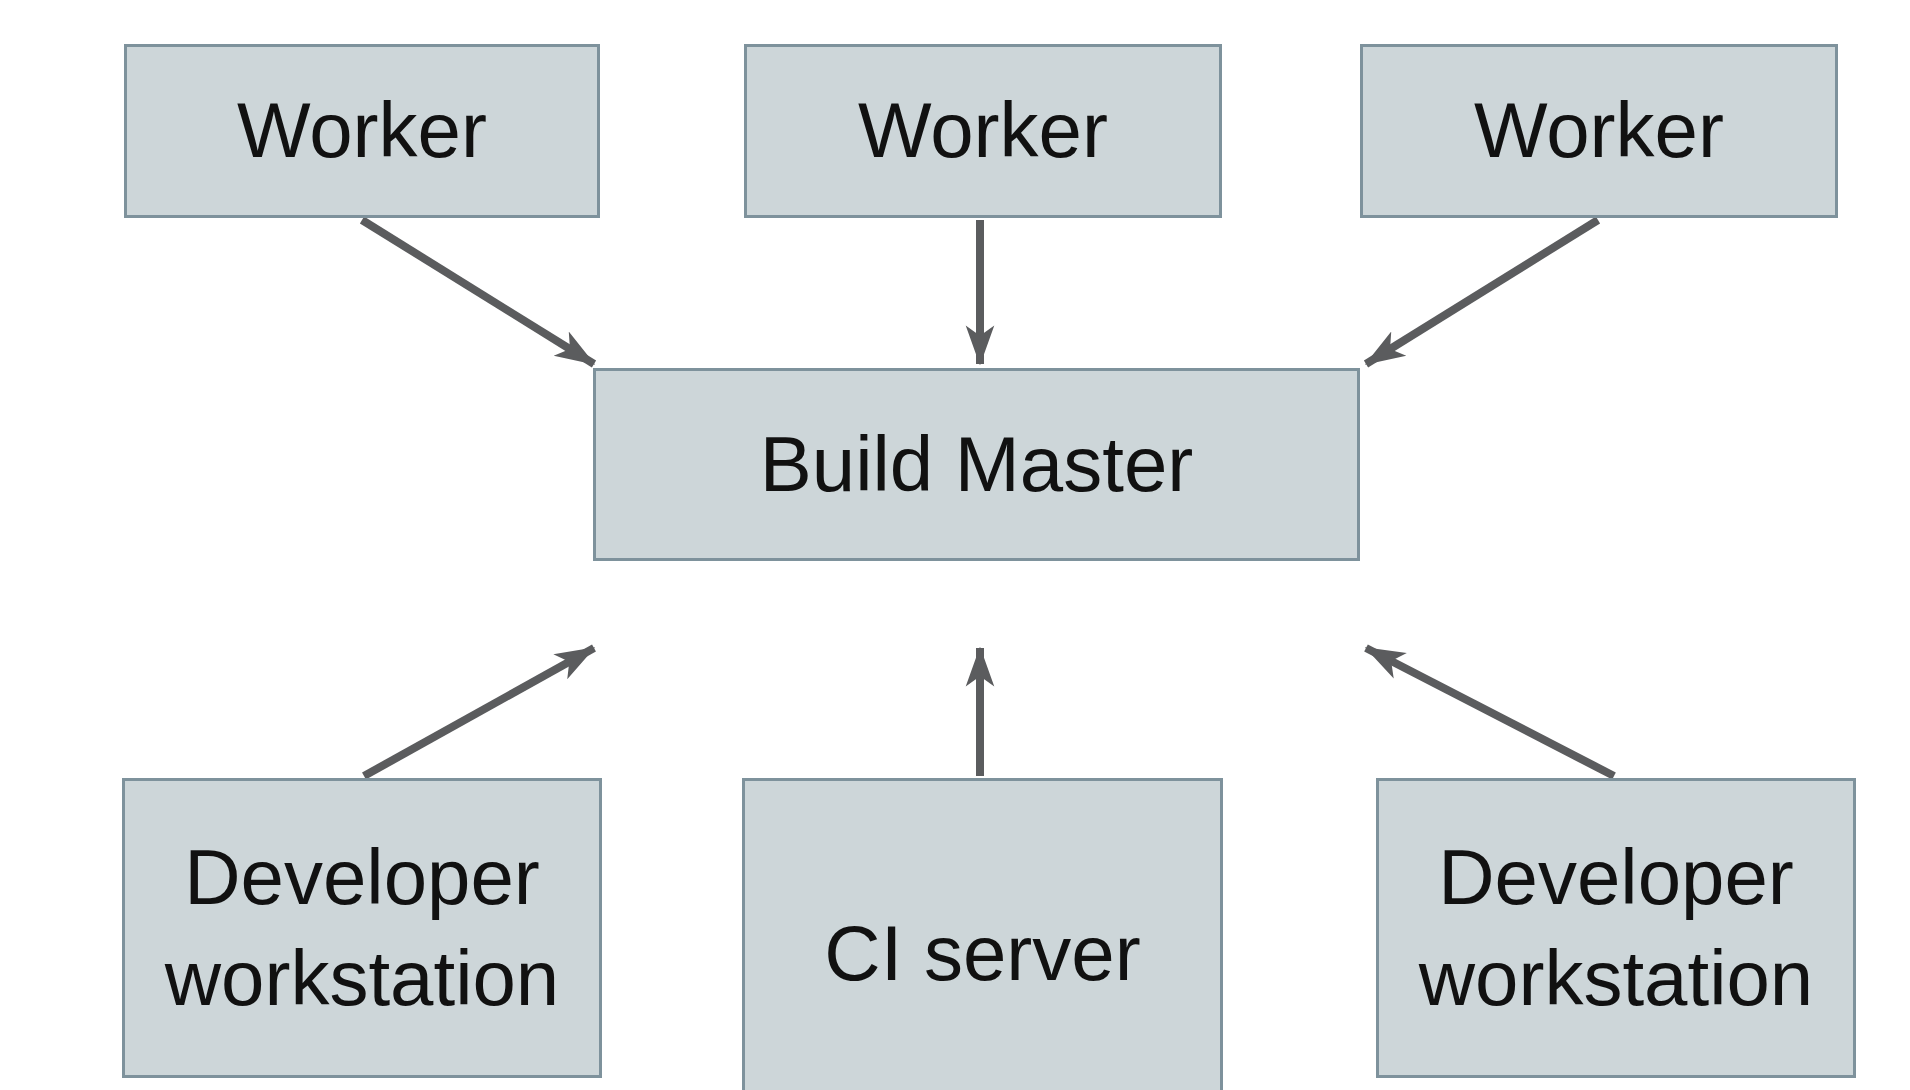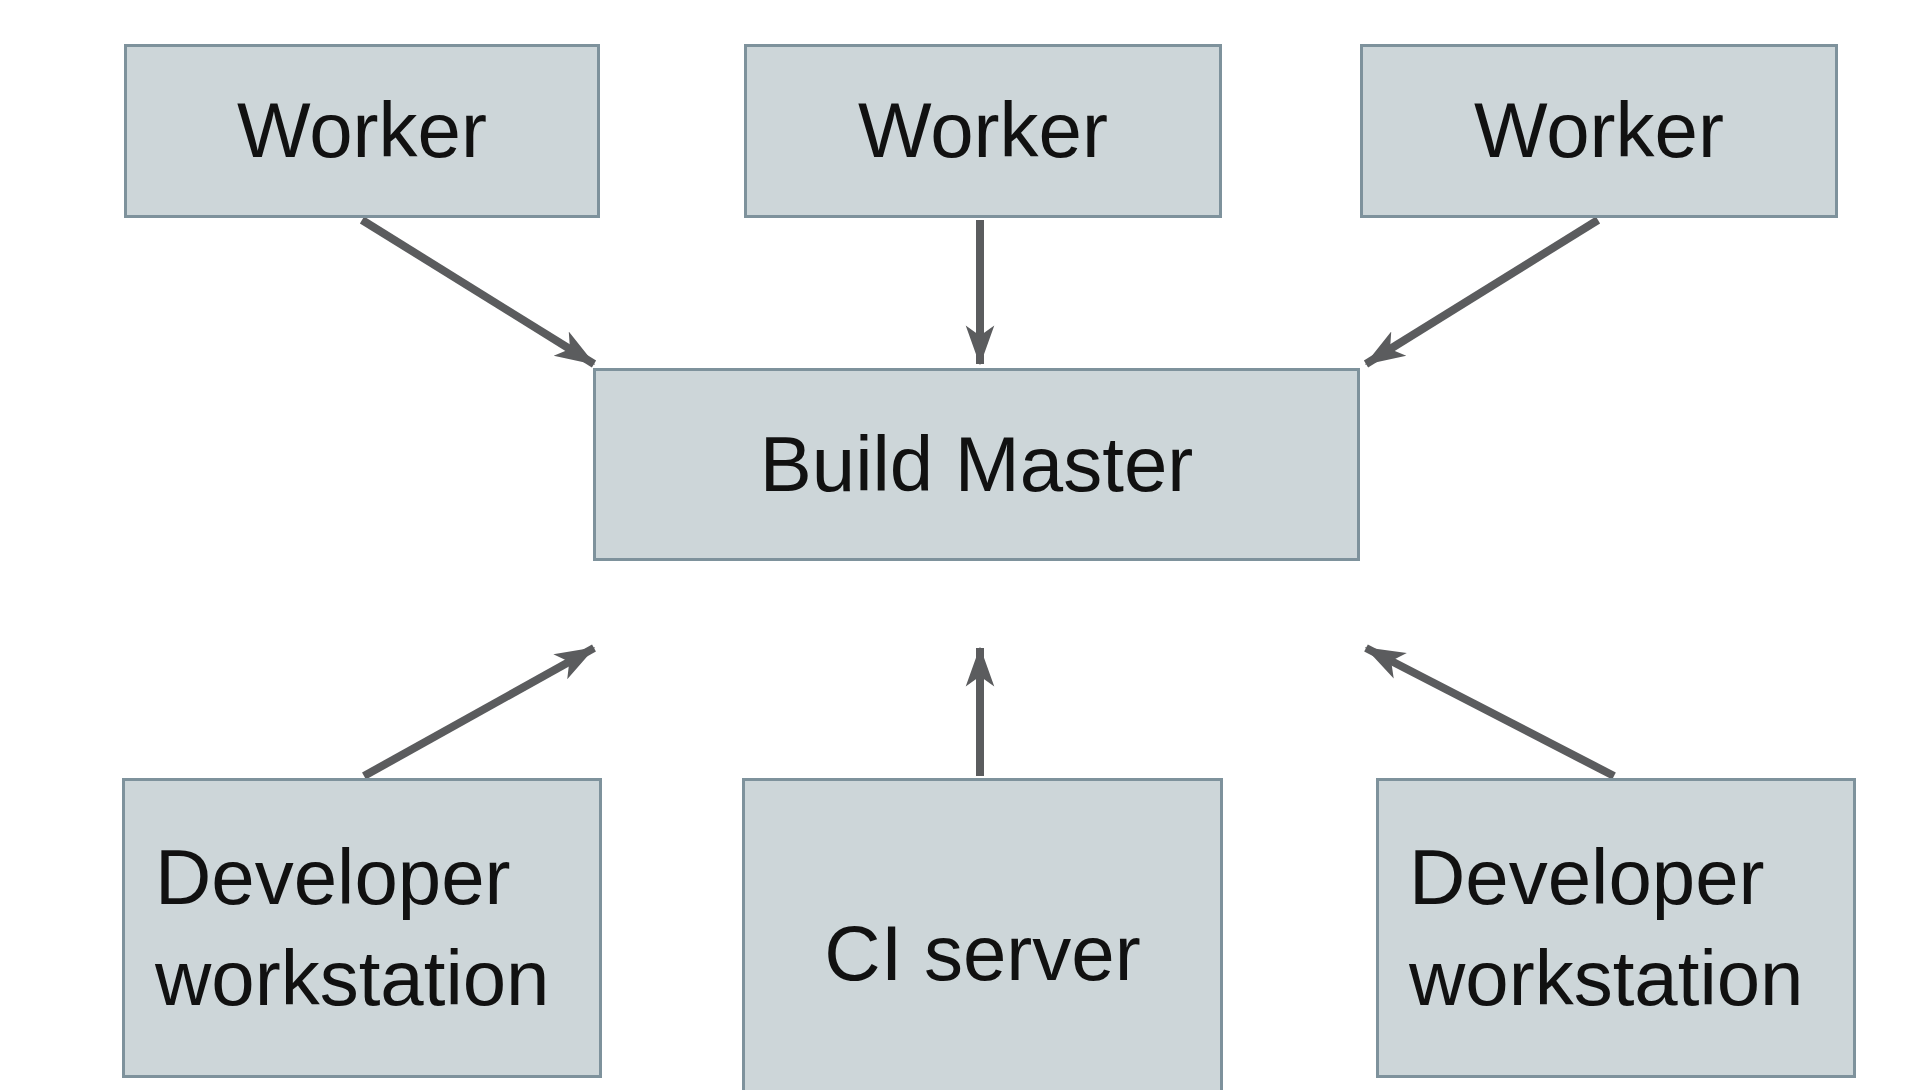--- a/index.html
+++ b/index.html
@@ -24,20 +24,21 @@
     display: block;
   }
   .node {
     position: absolute;
     background: #cdd6d9;
     border: 3px solid #7e929c;
     box-sizing: border-box;
     display: flex;
     align-items: center;
     justify-content: center;
+    text-align: center;
     color: #111111;
     font-size: 78px;
     line-height: 1.3;
     letter-spacing: 0px;
   }
   .node span { display: block; }
   
   .worker-1 { left: 124px; top: 44px;  width: 476px; height: 174px; }
   .worker-2 { left: 744px; top: 44px;  width: 478px; height: 174px; }
   .worker-3 { left: 1360px; top: 44px; width: 478px; height: 174px; }

